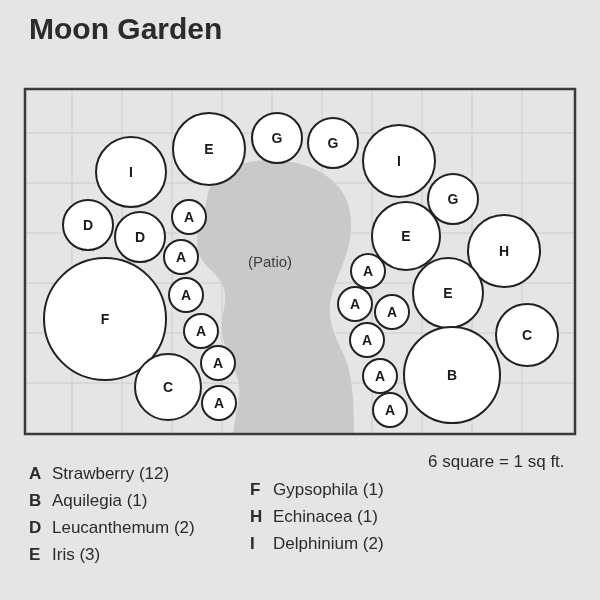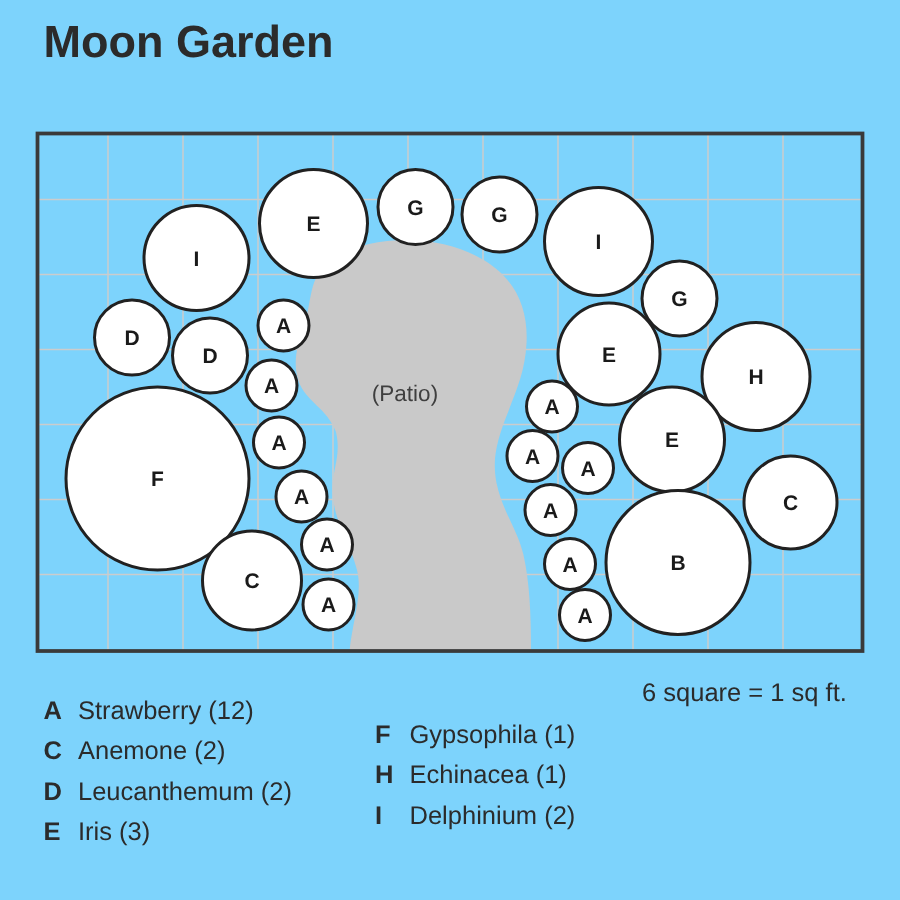--- a/index.html
+++ b/index.html
@@ -1,17 +1,17 @@
 <!DOCTYPE html>
 <html><head>
 <meta charset="utf-8">
 <style>
   html,body{margin:0;padding:0;background:#ffffff;}
   .page{
-    position:relative;width:600px;height:600px;background:#7dd3fc;
+    position:relative;width:600px;height:600px;background:#e5e5e5;
     font-family:"Liberation Sans","DejaVu Sans",sans-serif;color:#2b2b2b;overflow:hidden;
   }
   .title{
     position:absolute;left:29px;top:12px;margin:0;
     font-size:30px;font-weight:700;letter-spacing:0;color:#2b2b2b;
   }
   .subtitle{
     position:absolute;left:29px;top:52px;
     font-size:16px;font-weight:400;color:#333333;letter-spacing:0.2px;
   }
@@ -140,21 +140,21 @@
         <circle cx="390" cy="326" r="17" class="plant"></circle>
         <text x="390" y="331" class="plant-label">A</text>
       </g>
 
     <rect class="frame" x="25" y="5" width="550" height="345"></rect>
   </svg>
 
   <div class="legend">
     <div class="lcol lcol1" id="legend-col-0">
         <div class="lrow"><span class="lletter">A</span><span class="lname">Strawberry (12)</span></div>
-        <div class="lrow"><span class="lletter">C</span><span class="lname">Anemone (2)</span></div>
+        <div class="lrow"><span class="lletter">B</span><span class="lname">Aquilegia (1)</span></div>
         <div class="lrow"><span class="lletter">D</span><span class="lname">Leucanthemum (2)</span></div>
         <div class="lrow"><span class="lletter">E</span><span class="lname">Iris (3)</span></div>
       </div>
     <div class="lcol lcol2" id="legend-col-1">
         <div class="lrow"><span class="lletter">F</span><span class="lname">Gypsophila (1)</span></div>
         <div class="lrow"><span class="lletter">H</span><span class="lname">Echinacea (1)</span></div>
         <div class="lrow"><span class="lletter">I</span><span class="lname">Delphinium (2)</span></div>
       </div>
     <div class="scale-note">6 square = 1 sq ft.</div>
   </div>

